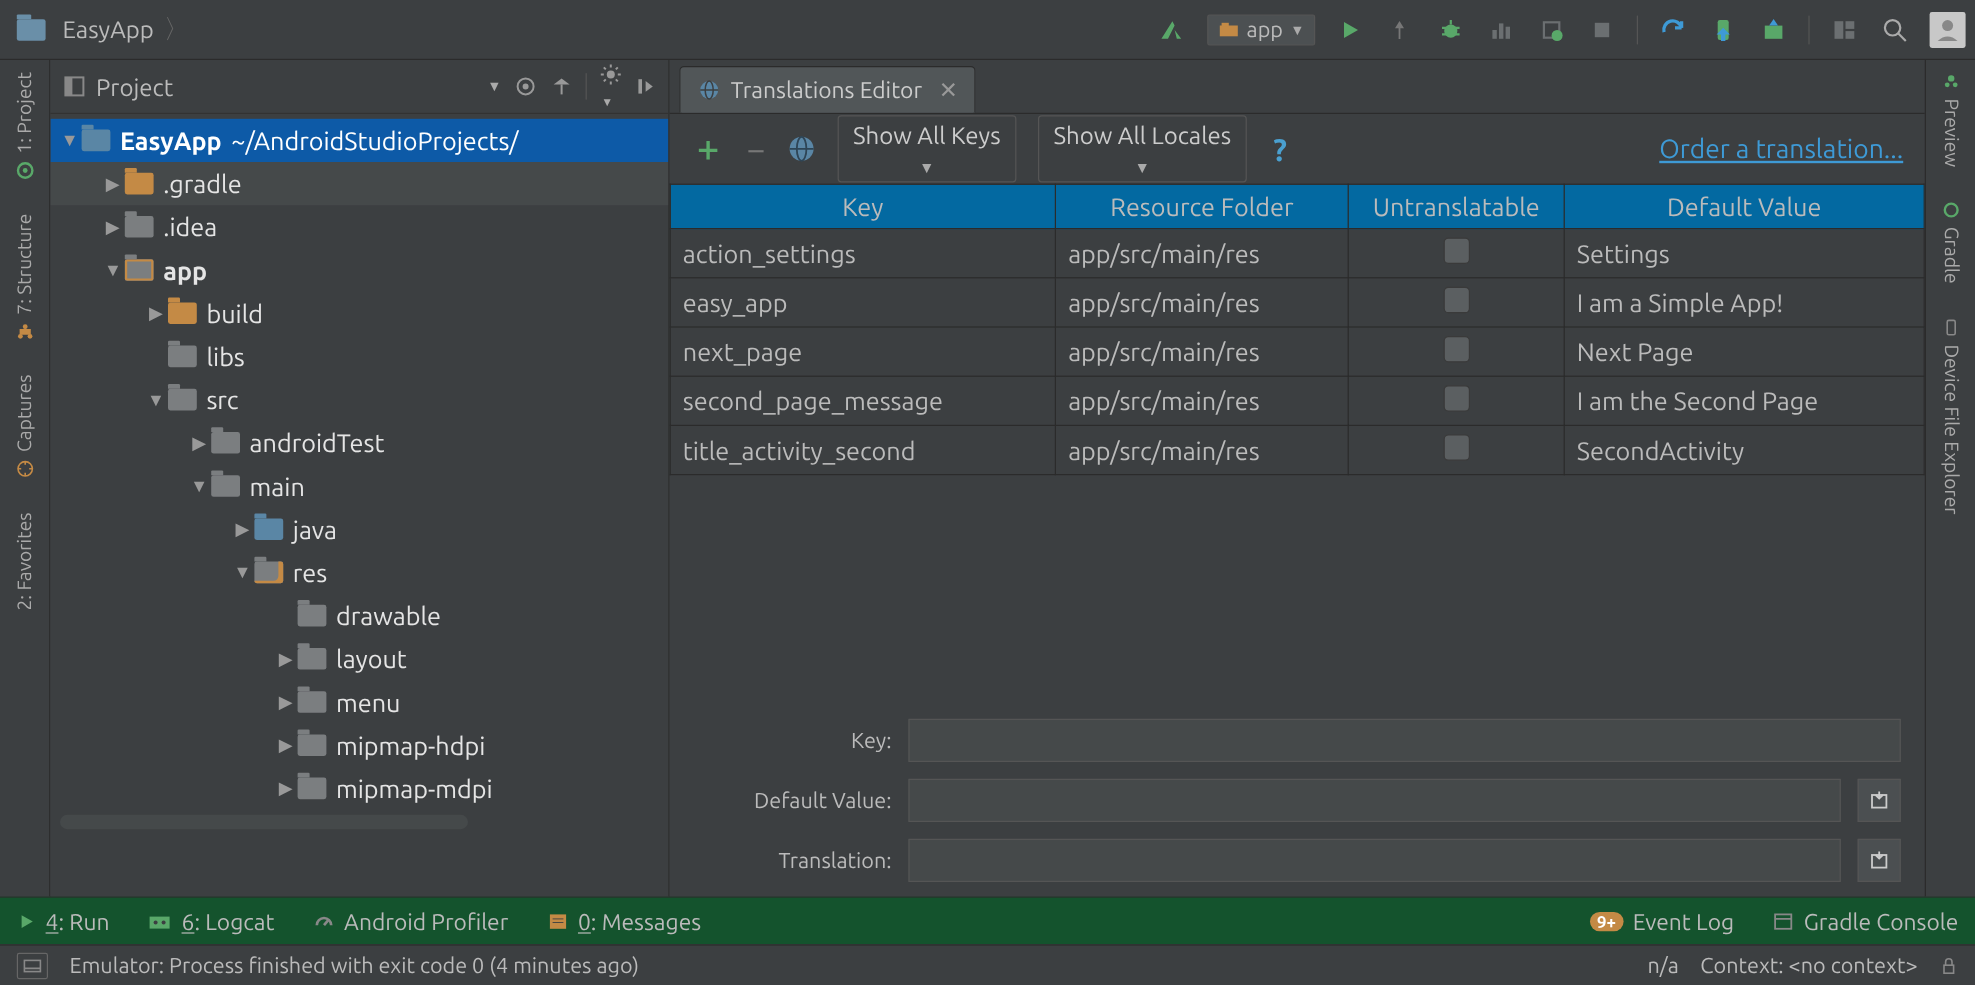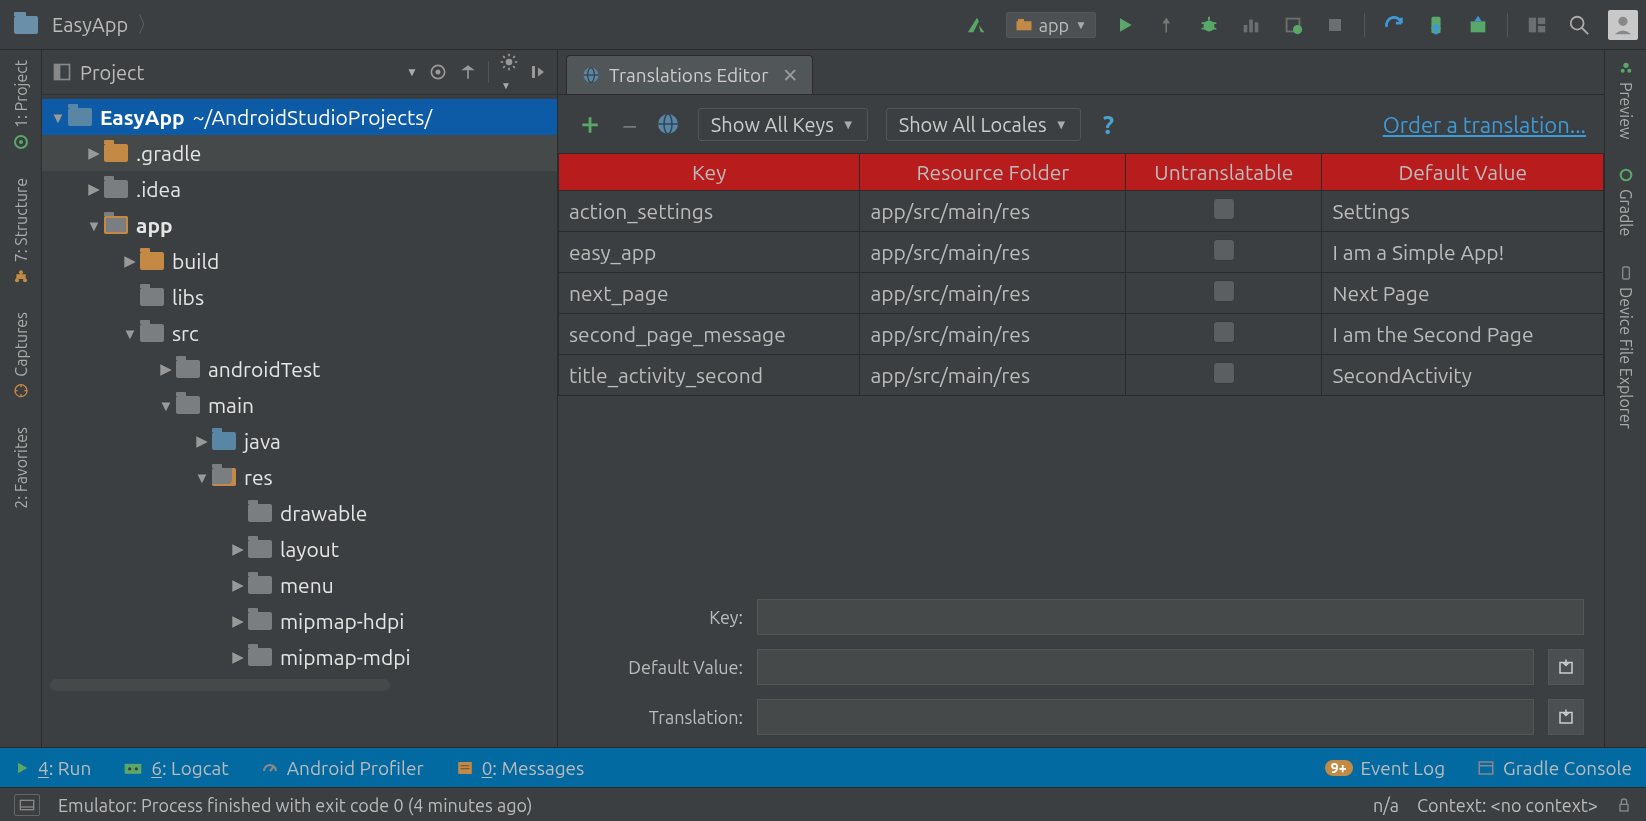--- a/index.html
+++ b/index.html
@@ -55,38 +55,38 @@
 
   
   .editor { flex:1; display:flex; flex-direction:column; background:#3c3f41; }
   .tabbar { height:45px; display:flex; align-items:flex-end; padding-left:8px; border-bottom:1px solid #2b2b2b; }
   .tab { display:flex; align-items:center; gap:8px; padding:8px 14px; background:#515658; color:#ccc; font-size:19px; border-radius:4px 4px 0 0; border:1px solid #2b2b2b; border-bottom:none; }
   .tab .close-x { color:#999; cursor:pointer; margin-left:6px; }
   .trans-toolbar { height:58px; display:flex; align-items:center; gap:18px; padding:0 18px; }
   .trans-toolbar .plus  { color:#59a869; font-size:28px; font-weight:bold; cursor:pointer; }
   .trans-toolbar .minus { color:#777; font-size:28px; cursor:default; }
   .trans-toolbar .globe { color:#5a86a5; font-size:24px; cursor:pointer; }
-  .combo { display:flex; align-items:center; gap:8px; padding:4px 12px; border:1px solid #555; border-radius:3px; color:#ccc; font-size:20px; cursor:pointer; }
+  .combo { display:flex; align-items:center; gap:8px; padding:4px 12px; border:1px solid #555; border-radius:3px; color:#ccc; font-size:20px; cursor:pointer;flex-direction:column; }
   .combo .caret { font-size:13px; color:#aaa; }
   .help-q { color:#4aa0d0; font-size:26px; font-weight:bold; margin-left:4px; cursor:pointer; }
   .order-link { margin-left:auto; color:#3e9ad6; font-size:22px; text-decoration:underline; cursor:pointer; }
   .ttable { border-collapse:collapse; width:100%; font-size:21px; color:#bbb; }
-  .ttable th { background:#b91c1c; font-weight:400; padding:6px 28px; border:1px solid #2b2b2b; text-align:center; }
+  .ttable th { background:#0369a1; font-weight:400; padding:6px 8px; border:1px solid #2b2b2b; text-align:center; }
   .ttable td { padding:7px 10px; border:1px solid #2b2b2b; }
   .ttable td.center { text-align:center; }
   .chk { display:inline-block; width:22px; height:22px; border-radius:4px; background:#5b5f61; border:1px solid #3a3a3a; position:relative; }
   .chk.checked::after { content:'✔'; position:absolute; top:-2px; left:3px; color:#ccc; font-size:18px; }
   .form-area { margin-top:auto; padding:18px 20px 12px 20px; display:flex; flex-direction:column; gap:14px; }
   .form-row { display:flex; align-items:center; gap:14px; }
   .form-row label { width:165px; text-align:right; color:#bbb; font-size:18px; }
   .form-row input { flex:1; height:36px; background:#45494a; border:1px solid #555; color:#ccc; padding:0 8px; font-size:18px; }
   .row-btn { width:36px; height:36px; background:#4b4f51; border:1px solid #555; display:flex; align-items:center; justify-content:center; color:#ccc; cursor:pointer; }
 
   
-  .bottom-strip { height:40px; background:#0369a1; border-top:1px solid #2b2b2b; display:flex; align-items:center; padding:12px 14px; gap:32px; font-size:19px; color:#bbb; }
+  .bottom-strip { height:40px; background:#14532d; border-top:1px solid #2b2b2b; display:flex; align-items:center; padding:12px 14px; gap:32px; font-size:19px; color:#bbb; }
   .bottom-item { display:flex; align-items:center; gap:8px; cursor:pointer; }
   .bottom-strip .spacer { flex:1; }
   .underline-hotkey { text-decoration:underline; text-underline-offset:2px; }
 
   
   .statusbar { height:34px; background:#3c3f41; border-top:1px solid #2b2b2b; display:flex; align-items:center; padding:0 14px; font-size:18px; color:#bbb; gap:18px; }
   .statusbar .spacer { flex:1; }
   .status-icon-box { width:26px; height:22px; border:1px solid #666; border-radius:2px; display:flex; align-items:center; justify-content:center; }
 
   .nine-plus { background:#c48a45; color:#fff; border-radius:10px; padding:0 6px; font-size:14px; font-weight:bold; }

